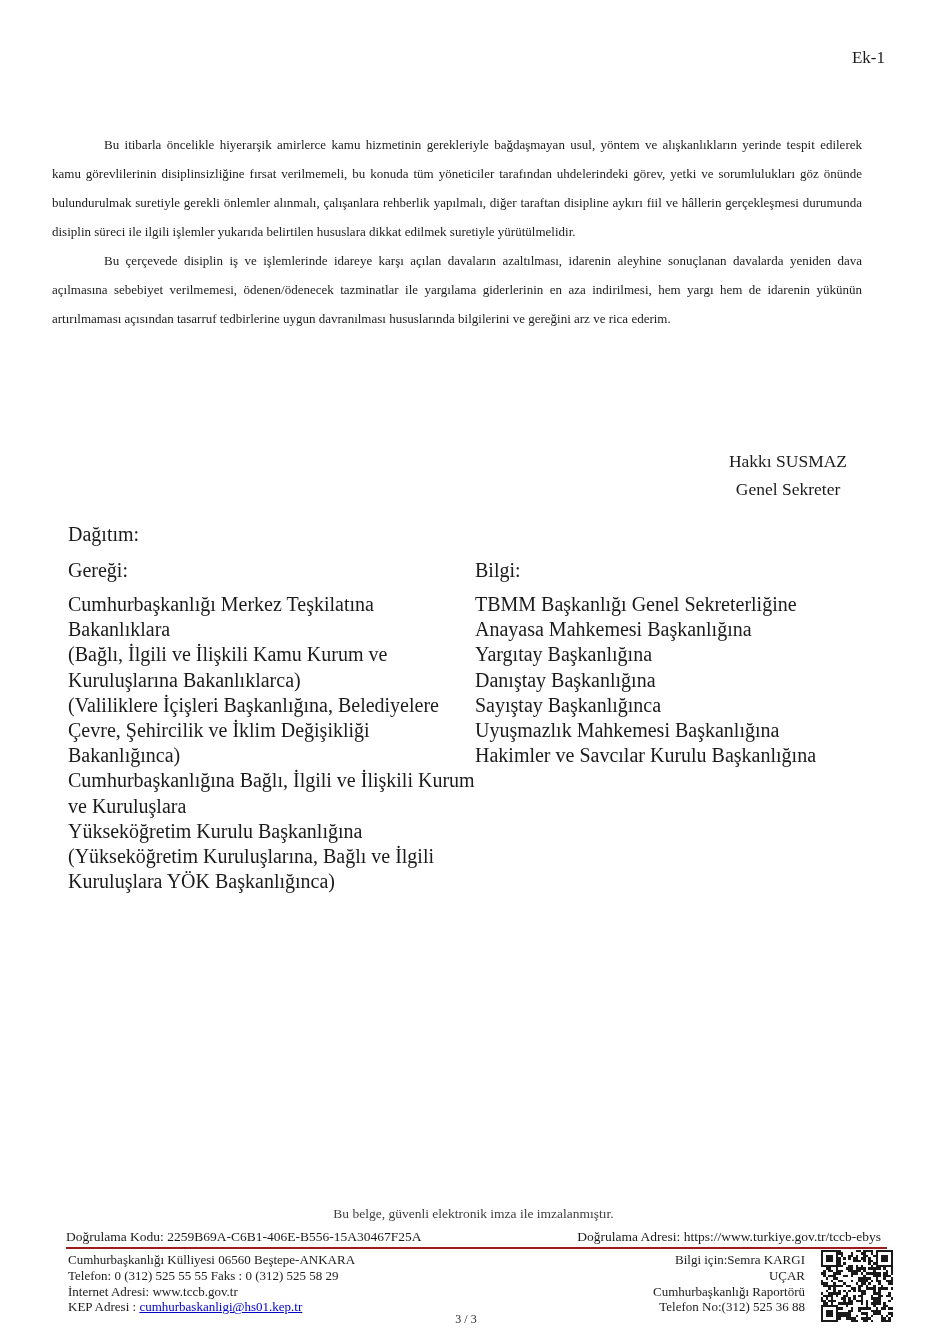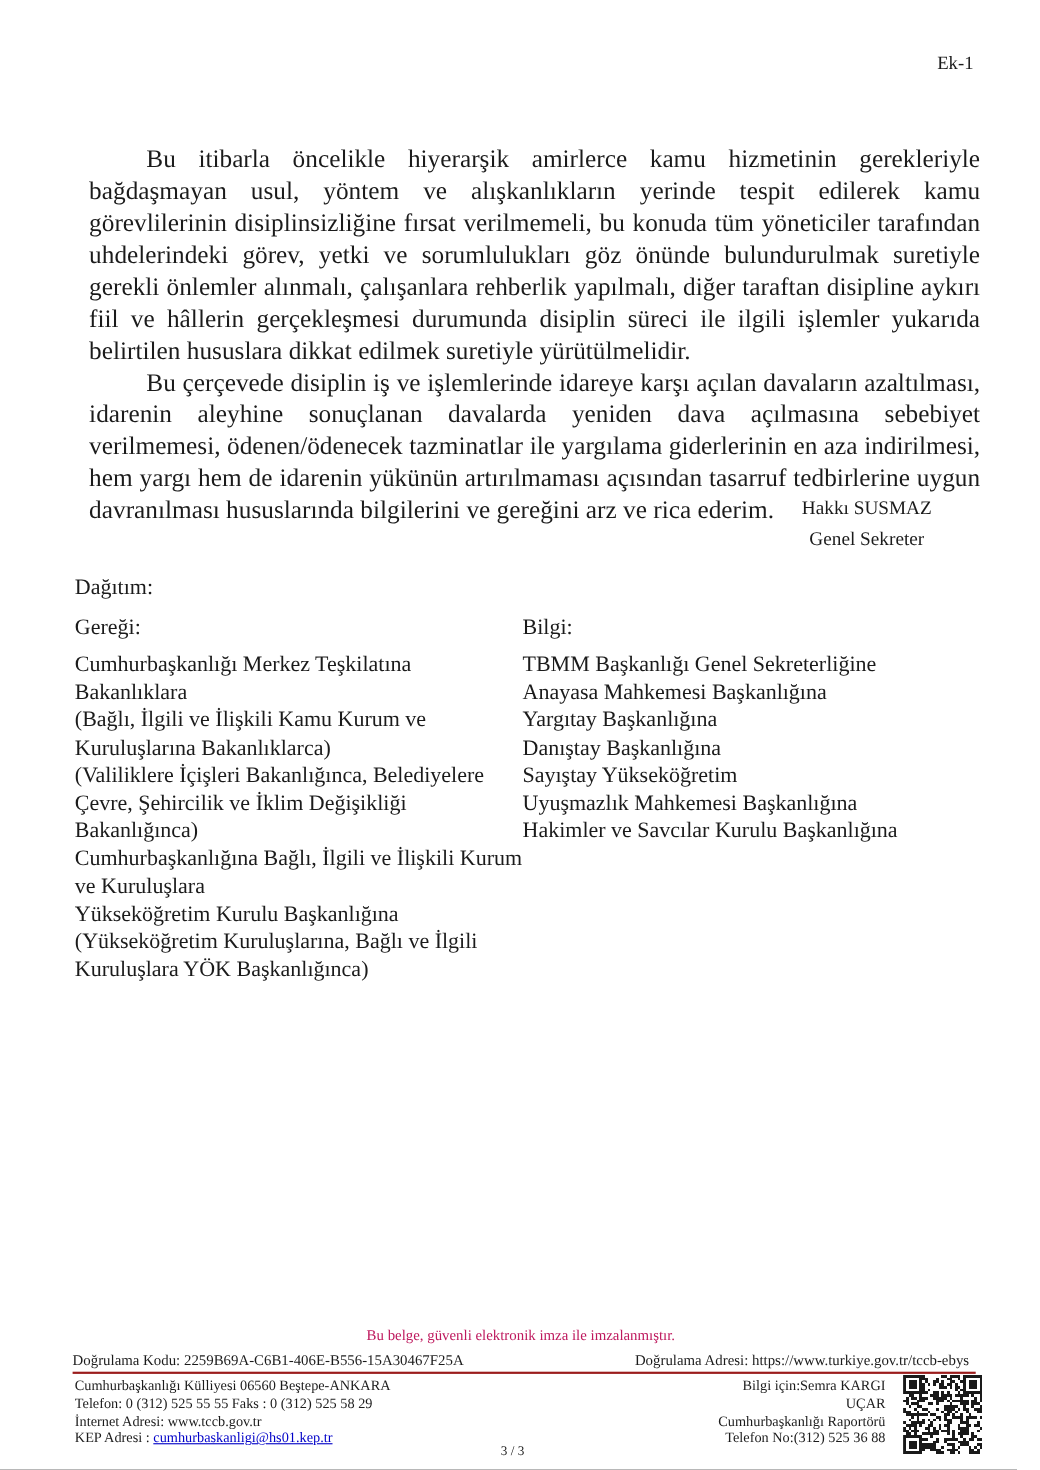--- a/index.html
+++ b/index.html
@@ -10,42 +10,42 @@
     margin:0 auto;
     font-family:"Liberation Serif","DejaVu Serif",serif;
     color:#1b1b1b;
     overflow:hidden;
   }
   .annex{
     position:absolute;top:48px;right:60px;
     font-size:17px;
   }
   .bodytext{
-    position:absolute;top:130px;left:81px;width:810px;
-    font-size:23px;line-height:29px;
+    position:absolute;top:130px;left:52px;width:810px;
+    font-size:13px;line-height:29px;
     text-align:justify;
   }
   .bodytext p{margin:0;text-indent:52px;}
   .signature{
     position:absolute;top:447px;right:62px;width:190px;
     text-align:center;font-size:17.5px;line-height:28px;
   }
   .distribution{
     position:absolute;top:522px;left:68px;width:812px;
     font-size:20px;
   }
   .dist-heading{line-height:25px;margin-bottom:11px;}
   .dist-cols{display:flex;}
   .dist-col-left{width:407px;}
   .dist-col-right{flex:1;}
   .col-heading{line-height:25px;margin-bottom:9px;font-family:Liberation Serif, serif;}
   .dist-line{line-height:25.2px;}
   .footer-area{position:absolute;left:66px;right:64px;top:1206px;font-size:13.5px;}
   .notice{
-    text-align:center;color:#be185d;font-size:13.5px;line-height:16px;
+    text-align:center;color:#404040;font-size:13.5px;line-height:16px;
     margin-bottom:6px;
   }
   .verify-row{
     display:flex;justify-content:space-between;
     font-size:13.5px;line-height:17px;gap:48px;
   }
   .maroon-rule{
     position:absolute;left:66px;right:58px;top:1247px;
     height:2px;background:#9b1c1c;
   }
@@ -83,35 +83,35 @@
 
   <div class="distribution">
     <div class="dist-heading">Dağıtım:</div>
     <div class="dist-cols">
       <div class="dist-col-left">
         <div class="col-heading">Gereği:</div>
         <div class="dist-line">Cumhurbaşkanlığı Merkez Teşkilatına</div>
         <div class="dist-line">Bakanlıklara</div>
         <div class="dist-line">(Bağlı, İlgili ve İlişkili Kamu Kurum ve</div>
         <div class="dist-line">Kuruluşlarına Bakanlıklarca)</div>
-        <div class="dist-line">(Valiliklere İçişleri Bakanlığınca, Belediyelere</div>
+        <div class="dist-line">(Valiliklere İçişleri Başkanlığına, Belediyelere</div>
         <div class="dist-line">Çevre, Şehircilik ve İklim Değişikliği Bakanlığınca)</div>
         <div class="dist-line">Cumhurbaşkanlığına Bağlı, İlgili ve İlişkili Kurum</div>
         <div class="dist-line">ve Kuruluşlara</div>
         <div class="dist-line">Yükseköğretim Kurulu Başkanlığına</div>
         <div class="dist-line">(Yükseköğretim Kuruluşlarına, Bağlı ve İlgili</div>
         <div class="dist-line">Kuruluşlara YÖK Başkanlığınca)</div>
       </div>
       <div class="dist-col-right">
         <div class="col-heading">Bilgi:</div>
         <div class="dist-line">TBMM Başkanlığı Genel Sekreterliğine</div>
         <div class="dist-line">Anayasa Mahkemesi Başkanlığına</div>
         <div class="dist-line">Yargıtay Başkanlığına</div>
         <div class="dist-line">Danıştay Başkanlığına</div>
-        <div class="dist-line">Sayıştay Yükseköğretim</div>
+        <div class="dist-line">Sayıştay Başkanlığınca</div>
         <div class="dist-line">Uyuşmazlık Mahkemesi Başkanlığına</div>
         <div class="dist-line">Hakimler ve Savcılar Kurulu Başkanlığına</div>
       </div>
     </div>
   </div>
 
   <div class="footer-area">
     <div class="notice">Bu belge, güvenli elektronik imza ile imzalanmıştır.</div>
     <div class="verify-row">
       <span>Doğrulama Kodu: 2259B69A-C6B1-406E-B556-15A30467F25A</span>

